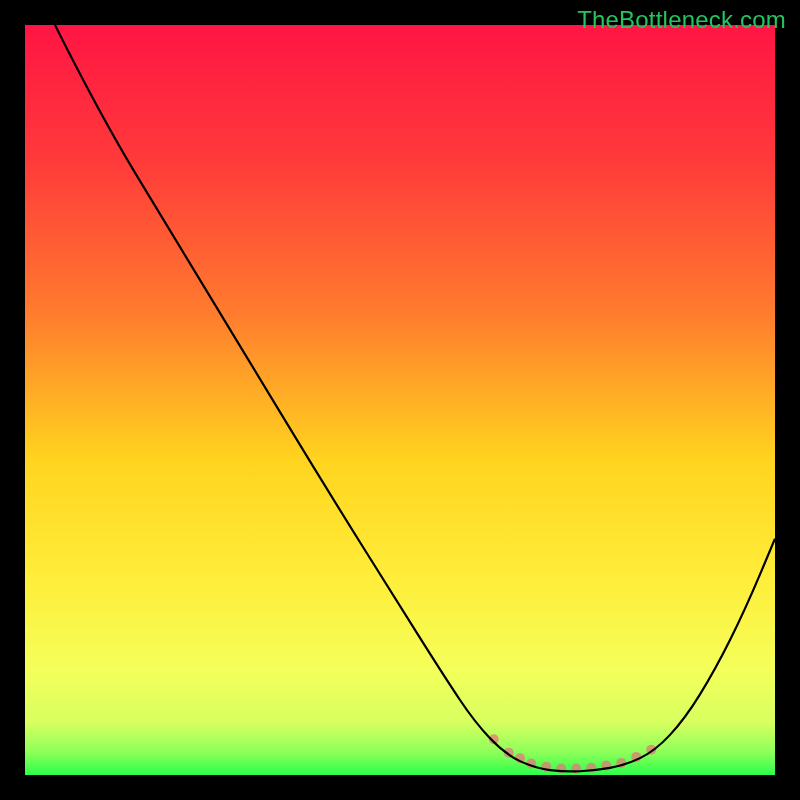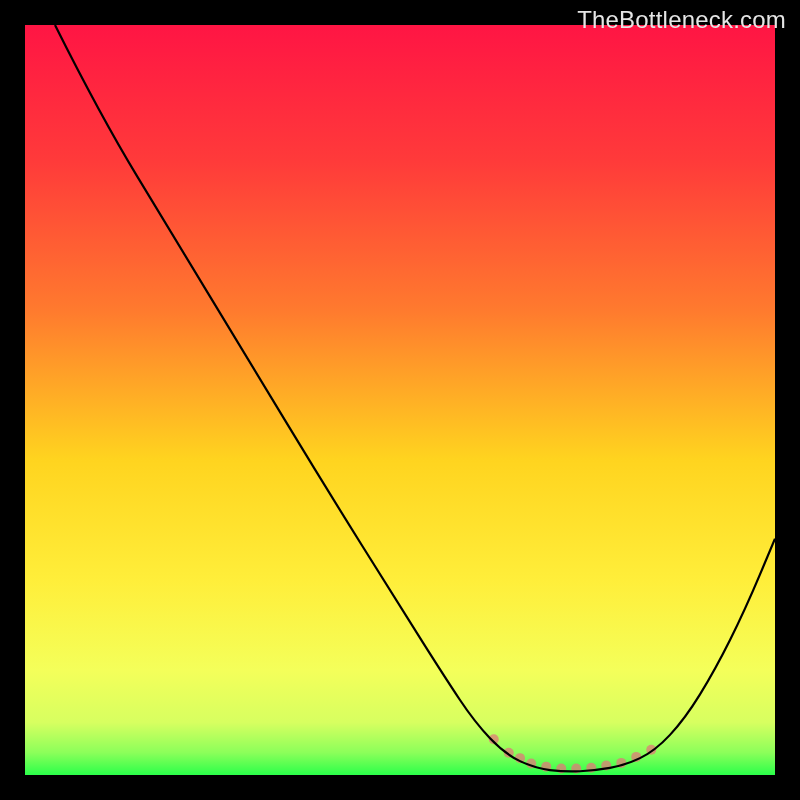--- a/index.html
+++ b/index.html
@@ -7,21 +7,21 @@
   .stage {
     position: relative;
     width: 800px;
     height: 800px;
     background: #000;
   }
   .watermark {
     position: absolute;
     top: 6px;
     right: 14px;
-    color: #e5e5e5;
+    color: #22c55e;
     font-family: Arial, Helvetica, sans-serif;
     font-size: 24px;
     font-weight: 400;
     z-index: 5;
     letter-spacing: 0.2px;
   }
   .plot-frame {
     position: absolute;
     left: 25px;
     top: 25px;

